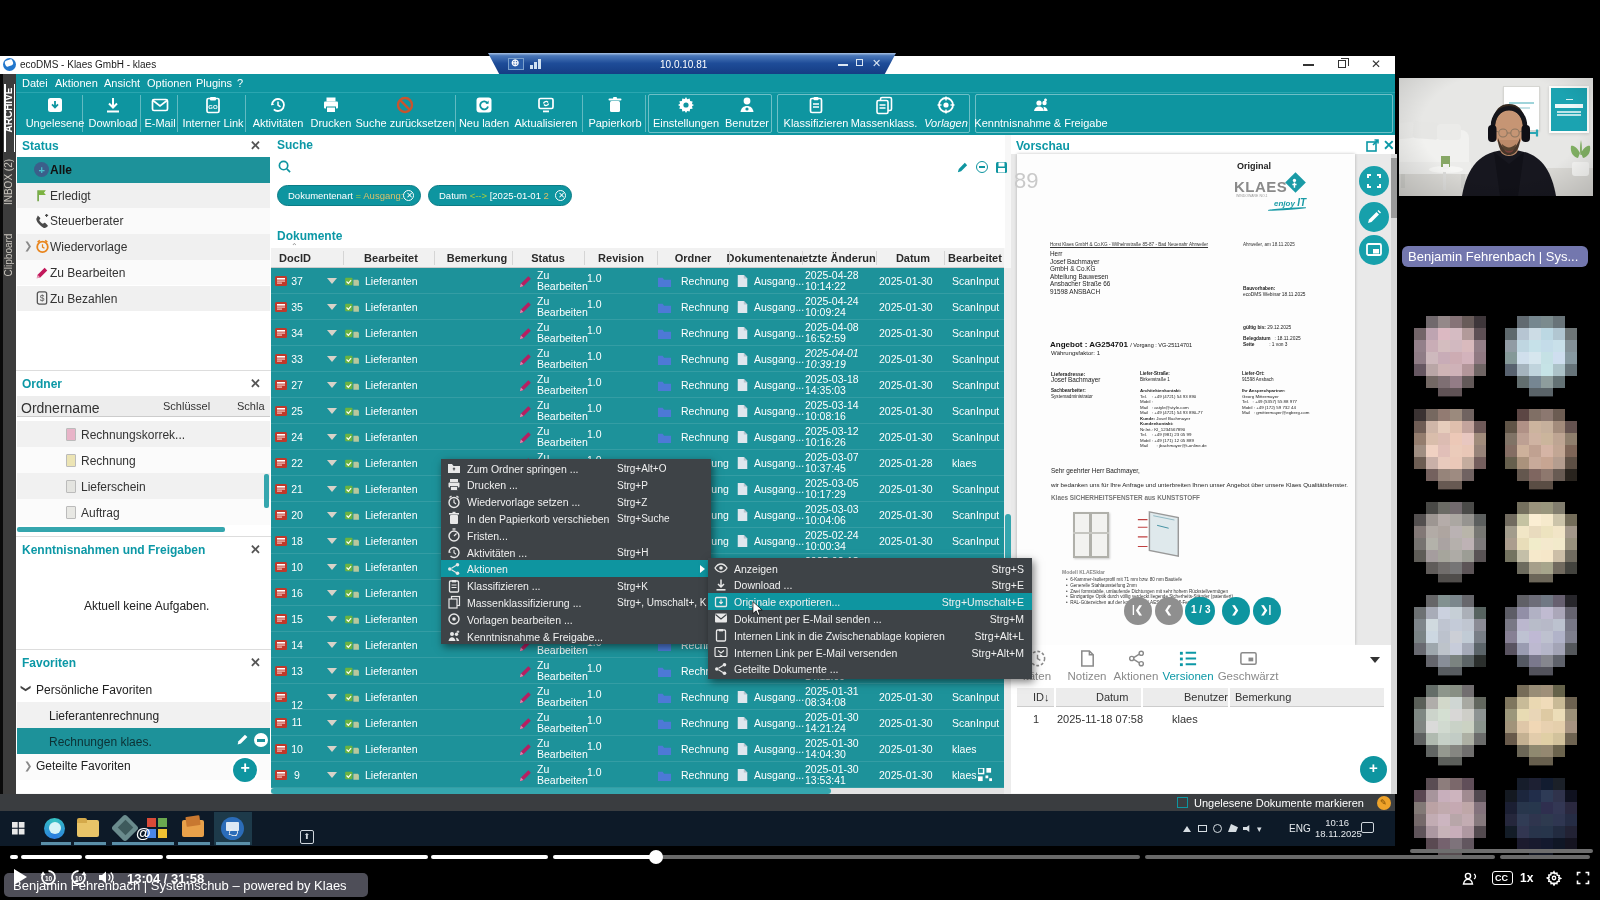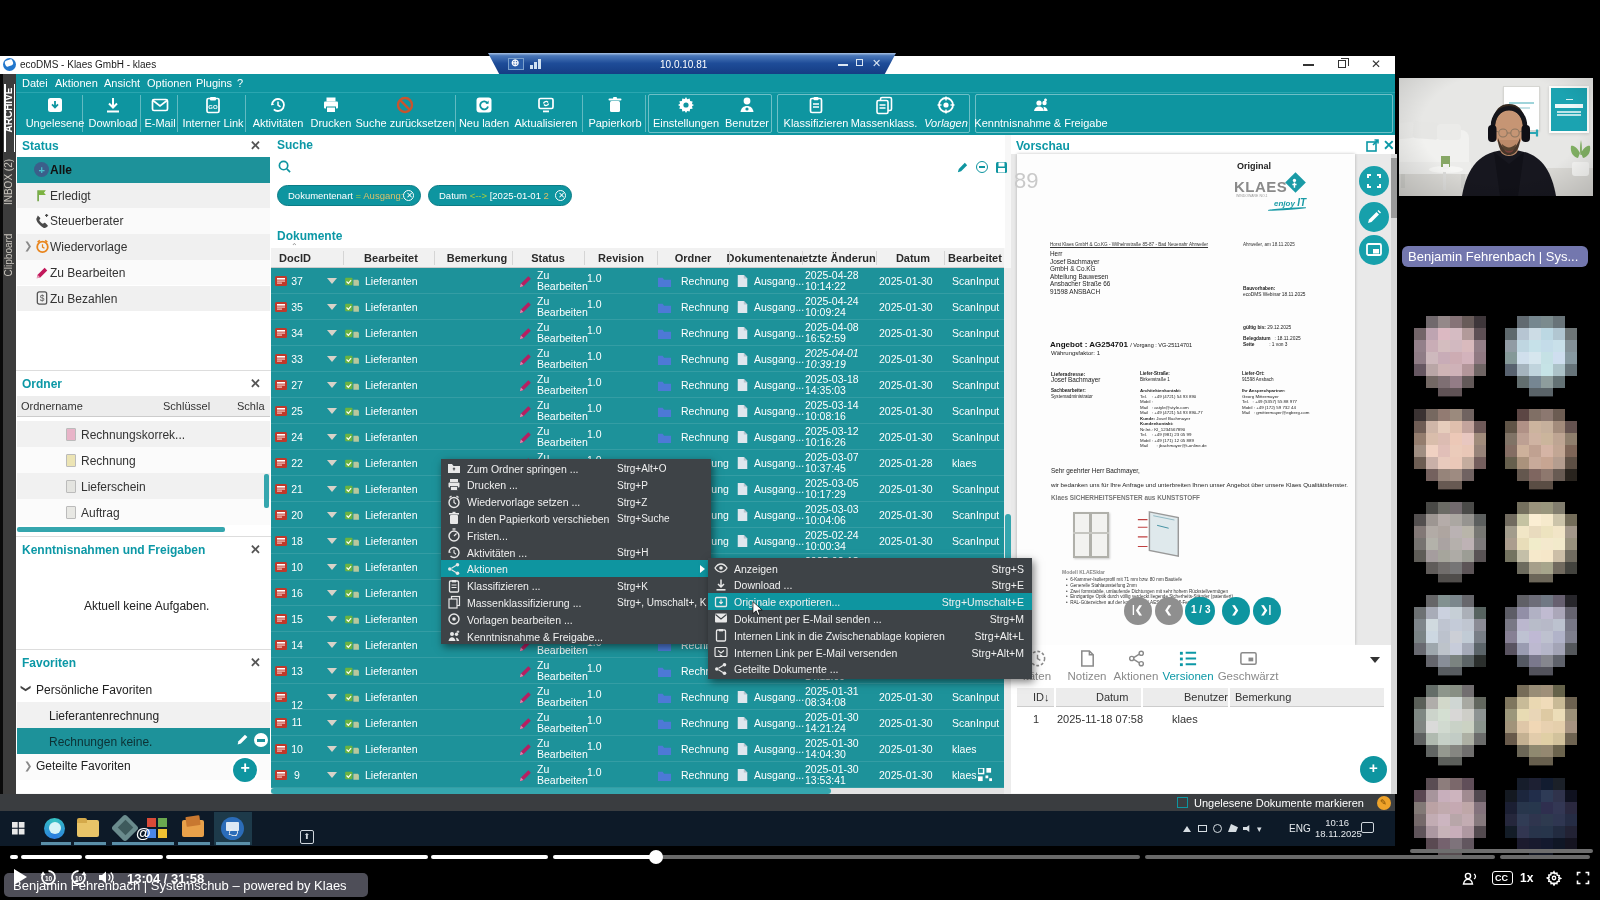--- a/index.html
+++ b/index.html
@@ -227,21 +227,21 @@
 <div class="ab" style="left:36px;top:291px;width:12px;height:14px;">
       <svg width="12" height="14" viewBox="0 0 12 15">
         <rect x="1" y="1" width="10" height="13" rx="2" fill="none" stroke="#555" stroke-width="1.4"></rect>
         <text x="6" y="11" font-size="9" fill="#555" text-anchor="middle">$</text>
       </svg>
     </div>
 <div class="ab" style="left:16px;top:370px;width:255px;height:1px;background:#ddd;"></div>
 <div class="ab tl" style="left:22px;top:377px;">Ordner</div>
 <div class="ab" style="left:250px;top:376px;font-size:13px;color:#555;font-weight:bold;">✕</div>
 <div class="ab" style="left:17px;top:396px;width:253px;height:21px;background:#ededed;border-bottom:1px solid #ccc;"></div>
-<div class="ab" style="left:21px;top:400px;font-size:11px;color:#333;">Ordnername</div>
+<div class="ab" style="left:21px;top:400px;font-size:14px;color:#333;">Ordnername</div>
 <div class="ab" style="left:163px;top:400px;font-size:11px;color:#333;">Schlüssel</div>
 <div class="ab" style="left:237px;top:400px;font-size:11px;color:#333;">Schla</div>
 <div class="ab" style="left:17px;top:421px;width:253px;height:26px;background:#f1f1f1;"></div>
 <div class="ab" style="left:66px;top:427.5px;width:10px;height:13px;background:#e8b4c8;border:1px solid #bbb;border-radius:1px;"></div>
 <div class="ab" style="left:81px;top:427.5px;font-size:12px;color:#333;">Rechnungskorrek...</div>
 <div class="ab" style="left:17px;top:447px;width:253px;height:26px;background:#fbfbfb;"></div>
 <div class="ab" style="left:66px;top:453.5px;width:10px;height:13px;background:#ece4b4;border:1px solid #bbb;border-radius:1px;"></div>
 <div class="ab" style="left:81px;top:453.5px;font-size:12px;color:#333;">Rechnung</div>
 <div class="ab" style="left:17px;top:473px;width:253px;height:26px;background:#f1f1f1;"></div>
 <div class="ab" style="left:66px;top:479.5px;width:10px;height:13px;background:#e4e4e0;border:1px solid #bbb;border-radius:1px;"></div>
@@ -256,21 +256,21 @@
 <div class="ab" style="left:250px;top:542px;font-size:13px;color:#555;font-weight:bold;">✕</div>
 <div class="ab" style="left:84px;top:599px;font-size:12px;color:#222;">Aktuell keine Aufgaben.</div>
 <div class="ab" style="left:16px;top:649px;width:255px;height:1px;background:#ddd;"></div>
 <div class="ab tl" style="left:22px;top:656px;">Favoriten</div>
 <div class="ab" style="left:250px;top:655px;font-size:13px;color:#555;font-weight:bold;">✕</div>
 <div class="ab" style="left:22px;top:683px;color:#444;font-size:10px;transform:rotate(90deg);">❯</div>
 <div class="ab" style="left:36px;top:683px;font-size:12px;color:#222;">Persönliche Favoriten</div>
 <div class="ab" style="left:17px;top:702px;width:253px;height:26px;background:#f1f1f1;"></div>
 <div class="ab" style="left:49px;top:709px;font-size:12px;color:#222;">Lieferantenrechnung</div>
 <div class="ab" style="left:17px;top:728px;width:253px;height:26px;background:#1d929a;"></div>
-<div class="ab" style="left:49px;top:735px;font-size:12px;color:#0c3134;">Rechnungen keine.</div>
+<div class="ab" style="left:49px;top:735px;font-size:12px;color:#0c3134;">Rechnungen klaes.</div>
 <div class="ab" style="left:236px;top:733px;width:14px;height:14px;">
       <svg width="13" height="13" viewBox="0 0 16 16">
         <path d="M2 14l1-4 8-8 3 3-8 8z" fill="#fff"></path>
       </svg>
     </div>
 <div class="ab" style="left:254px;top:733px;width:14px;height:14px;border-radius:50%;background:#fff;"></div>
 <div class="ab" style="left:257px;top:738.5px;width:8px;height:3px;background:#1d929a;"></div>
 <div class="ab" style="left:17px;top:754px;width:253px;height:26px;background:#fbfbfb;"></div>
 <div class="ab" style="left:24px;top:760px;color:#888;font-size:10px;">❯</div>
 <div class="ab" style="left:36px;top:759px;font-size:12px;color:#222;">Geteilte Favoriten</div>

